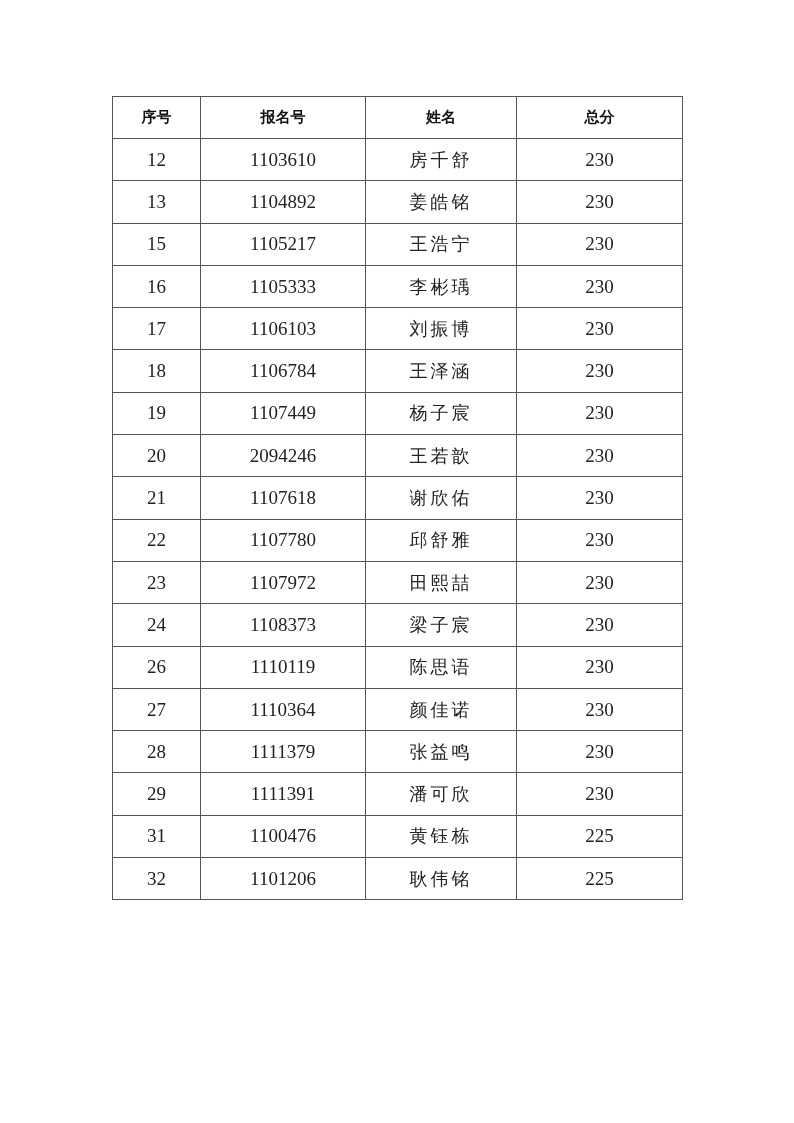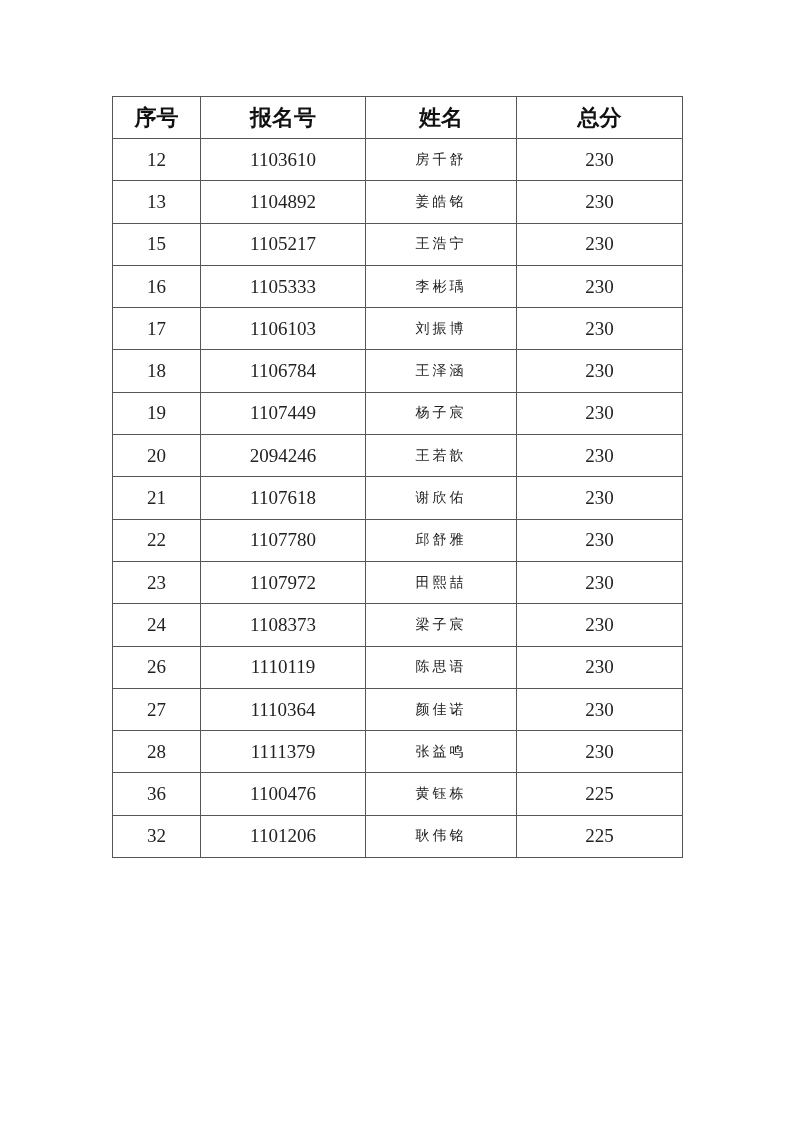--- a/index.html
+++ b/index.html
@@ -39,32 +39,32 @@
       border: 1px solid #555555;
       text-align: center;
       vertical-align: middle;
       padding: 0;
       white-space: nowrap;
     }
     table.score-table th {
       height: 41px;
       font-family: "DejaVu Sans", sans-serif;
       font-weight: bold;
-      font-size: 22px;
+      font-size: 15px;
       color: #111111;
     }
     table.score-table td {
       height: 41.3px;
       font-family: "Liberation Serif", "DejaVu Serif", serif;
       font-size: 19px;
       color: #222222;
     }
     table.score-table td.name {
       font-family: "DejaVu Serif", serif;
-      font-size: 14px;
+      font-size: 18px;
       letter-spacing: 3px;
     }
   </style>
 </head>
 <body>
 
 <div class="page">
   <table class="score-table">
     <colgroup>
       <col class="c1">
@@ -165,21 +165,27 @@
         <td class="name">颜佳诺</td>
         <td>230</td>
       </tr>
       <tr>
         <td>28</td>
         <td>1111379</td>
         <td class="name">张益鸣</td>
         <td>230</td>
       </tr>
       <tr>
-        <td>36</td>
+        <td>29</td>
+        <td>1111391</td>
+        <td class="name">潘可欣</td>
+        <td>230</td>
+      </tr>
+      <tr>
+        <td>31</td>
         <td>1100476</td>
         <td class="name">黄钰栋</td>
         <td>225</td>
       </tr>
       <tr>
         <td>32</td>
         <td>1101206</td>
         <td class="name">耿伟铭</td>
         <td>225</td>
       </tr>

